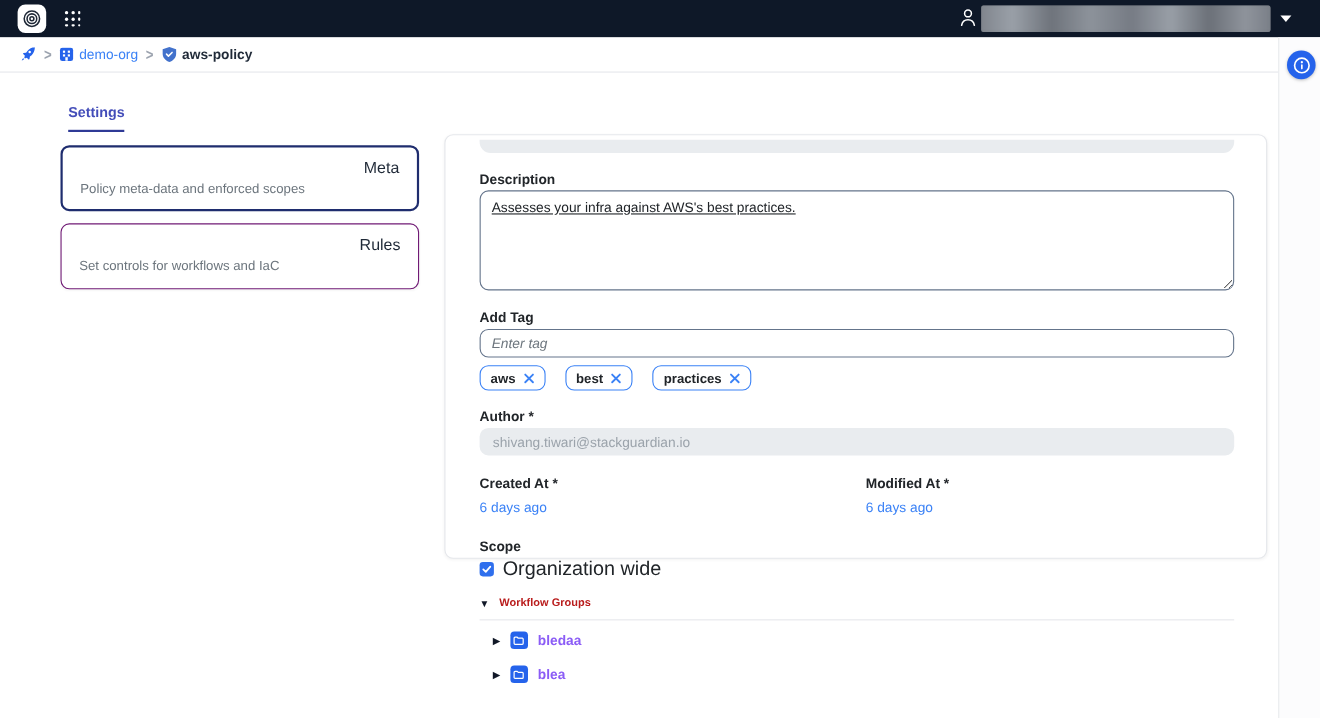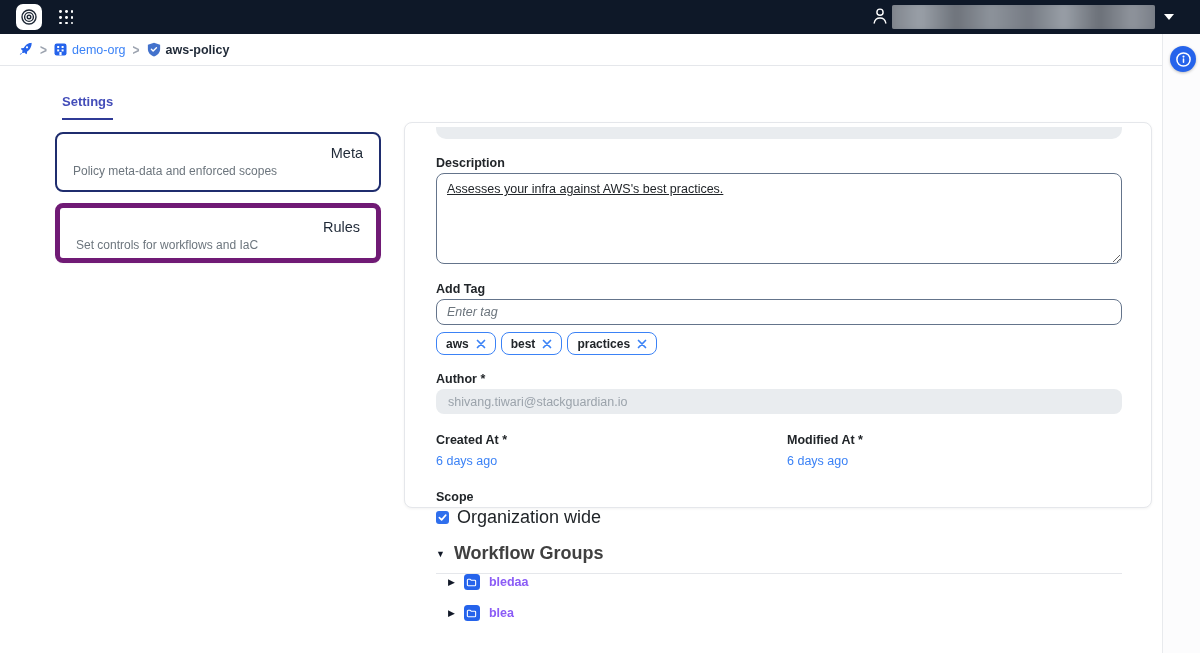--- a/index.html
+++ b/index.html
@@ -28,49 +28,49 @@
   
   .right-rail { position:absolute; left:1162px; top:34px; width:38px; height:619px; background:#fcfcfd; border-left:1px solid #e8eaed; }
   .info-btn { position:absolute; left:1170px; top:46px; width:26px; height:26px; border-radius:50%; background:#2563eb; display:flex; align-items:center; justify-content:center; box-shadow:0 1px 3px rgba(0,0,0,.25); cursor:pointer; }
 
   
   .tab { position:absolute; left:62px; top:88px; padding:6px 0 9px 0; color:#434db9; font-size:13px; font-weight:700; border-bottom:2px solid #2f3a96; cursor:pointer; }
 
   
   .side-card { position:absolute; left:55px; width:326px; height:60px; background:#fff; border-radius:8px; padding:11px 16px; cursor:pointer; }
   .side-card.selected { top:132px; border:2px solid #1f2d6e; }
-  .side-card.plain { top:203px; border:5px solid #701a75; box-shadow:0 1px 2px rgba(0,0,0,.04); }
+  .side-card.plain { top:203px; border:1px solid #701a75; box-shadow:0 1px 2px rgba(0,0,0,.04); }
   .side-card .t { font-size:14.5px; color:#1f2937;text-align:right; }
   .side-card .s { font-size:12px; color:#6c757d; margin-top:3px; }
 
   
   .main-card { position:absolute; left:404px; top:122px; width:748px; height:386px; background:#fff; border:1px solid #e5e7eb; border-radius:8px; box-shadow:0 1px 3px rgba(0,0,0,.05); }
   .main-card > * { position:absolute; }
   .scrolled-input { left:31px; top:4px; width:686px; height:12px; background:#e9ecef; border-radius:0 0 10px 10px; }
   .fld-label { font-size:12.5px; font-weight:700; color:#212529; }
   .desc-label { left:31px; top:33px; }
   .desc-area { left:31px; top:50px; width:686px; height:91px; border:1px solid #64748b; border-radius:8px; padding:8px 10px; font-size:12.5px; color:#212529; font-family:"Liberation Sans", sans-serif; resize:vertical;text-decoration:underline; }
   .addtag-label { left:31px; top:159px; }
   .tag-input { left:31px; top:176px; width:686px; height:26px; border:1px solid #64748b; border-radius:8px; padding:0 10px; font-size:12.5px; font-family:"Liberation Sans", sans-serif; color:#212529; }
   .tag-input::placeholder { font-style:italic; color:#6c757d; }
-  .tags-row { left:31px; top:209px; display:flex; gap:5px; }
+  .tags-row { left:31px; top:209px; display:flex; gap:18px; }
   .tag-pill { display:flex; align-items:center; gap:7px; height:23px; padding:0 9px; border:1.5px solid #3b82f6; border-radius:8px; background:#fff; font-size:12px; font-weight:600; color:#212529; cursor:pointer; }
   .author-label { left:31px; top:249px; }
   .author-input { left:31px; top:266px; width:686px; height:25px; background:#e9ecef; border:none; border-radius:8px; padding:0 12px; font-size:12.5px; font-family:"Liberation Sans", sans-serif; color:#9ba3ab; }
   .created-label { left:31px; top:310px; }
   .modified-label { left:382px; top:310px; }
   .date-val { font-size:12.5px; color:#3b82f6; }
   .created-val { left:31px; top:331px; }
   .modified-val { left:382px; top:331px; }
   .scope-label { left:31px; top:367px; }
   .check-row { left:31px; top:384px; display:flex; align-items:center; gap:8px; cursor:pointer; }
   .checkbox { width:13px; height:13px; background:#2f6fed; border-radius:3px; display:flex; align-items:center; justify-content:center; }
   .check-text { font-size:18px; color:#212529; }
   .wfg-header { left:31px; top:420px; width:686px; display:flex; align-items:center; gap:9px; padding-bottom:9px; border-bottom:1px solid #e5e7eb; cursor:pointer; }
-  .wfg-title { font-size:18px; font-weight:700; color:#404040; }
+  .wfg-title { font-size:10px; font-weight:700; color:#b91c1c; }
   .tri-down { font-size:9px; color:#111827; }
   .tri-right { font-size:9px; color:#111827; }
   .tree-row { display:flex; align-items:center; gap:9px; cursor:pointer; }
   .tree-row.r0 { left:43px; top:451px; }
   .tree-row.r1 { left:43px; top:482px; }
   .wfg-icon { width:16px; height:16px; background:#2563eb; border-radius:3.5px; display:flex; align-items:center; justify-content:center; }
   .tree-name { font-size:12.5px; font-weight:700; color:#8b5cf6; }
 </style>
 </head>
 <body>

